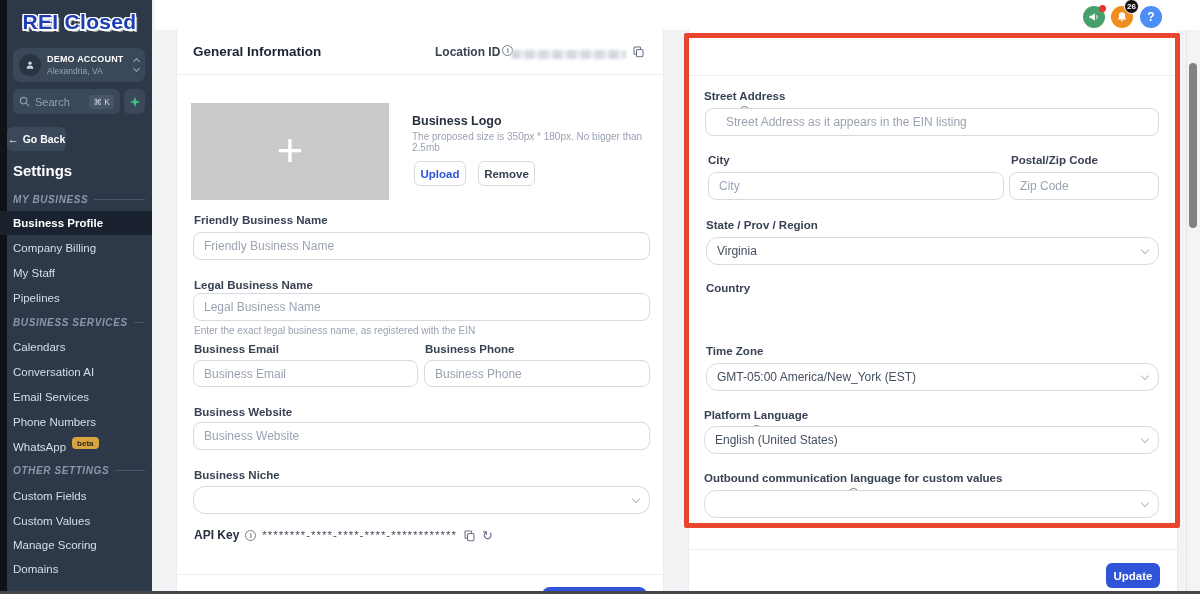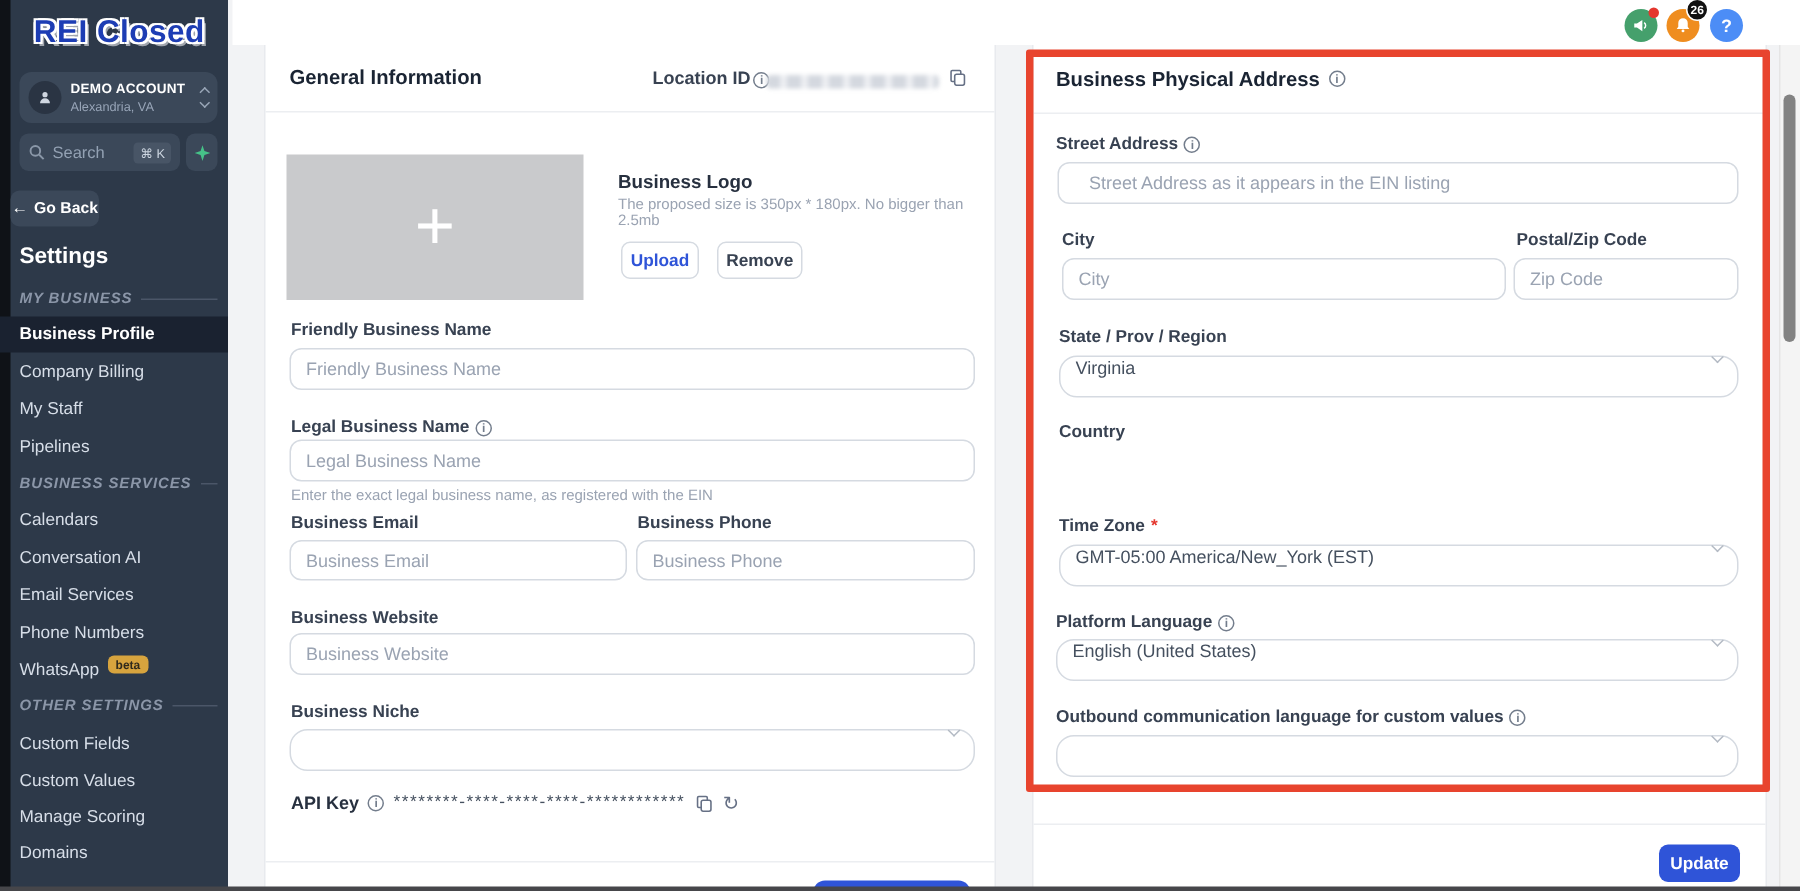--- a/index.html
+++ b/index.html
@@ -48,26 +48,26 @@
   .dot-red { position:absolute; width:7px; height:7px; border-radius:50%; background:#e4372e; right:-1px; top:-1px; }
   .count-badge { position:absolute; width:15px; height:15px; border-radius:50%; background:#111; color:#fff; font-size:8px; font-weight:700;
                  display:flex; align-items:center; justify-content:center; right:-6px; top:-7px; border:1.5px solid #fff; }
 
   
   .card { position:absolute; top:30px; background:#fff; border:1px solid #e8eaee; border-top:none; }
   #card-left  { left:176px; width:488px; height:564px; }
   #card-right { left:688px; width:490px; height:564px; }
   .card-title { font-size:13.5px; font-weight:700; color:#1a2433; }
   .divider { position:absolute; left:0; width:100%; height:1px; background:#eceef1; }
-  .lbl { position:absolute; font-size:11.5px; font-weight:600; color:#384252; display:flex; align-items:center; gap:4px; }
+  .lbl { position:absolute; font-size:11.5px; font-weight:600; color:#384252; display:flex; align-items:center; gap:4px;flex-direction:column; }
   .hint { position:absolute; font-size:10px; color:#9aa3b2; }
   .inp { position:absolute; border:1px solid #d5dae1; border-radius:8px; background:#fff; font-size:12px; color:#101828;
          padding:0 10px; font-family:"Liberation Sans",sans-serif; outline:none; }
   .inp::placeholder { color:#9aa3b2; }
-  .select { position:absolute; border:1px solid #d5dae1; border-radius:12px; background:#fff; display:flex; 
+  .select { position:absolute; border:1px solid #d5dae1; border-radius:12px; background:#fff; display:flex; align-items:center;
             padding:0 10px; cursor:pointer; }
   .select .val { font-size:12px; color:#45505f; flex:1; white-space:nowrap; overflow:hidden; }
   .sel-chev { width:6px; height:6px; border-right:1.5px solid #b3bac4; border-bottom:1.5px solid #b3bac4; transform:rotate(45deg); margin-top:-3px; }
   .info { display:inline-block; width:11px; height:11px; border:1px solid #737d8c; border-radius:50%; font-size:8px; line-height:10px;
           text-align:center; color:#737d8c; font-weight:600; flex:none; }
   .info::before { content:"i"; }
   .req { color:#e4372e; font-weight:700; }
   .btn { position:absolute; border:1px solid #d5dae1; background:#fff; border-radius:6px; font-size:11.5px; font-weight:600;
          display:flex; align-items:center; justify-content:center; cursor:pointer; font-family:"Liberation Sans",sans-serif; }
   .logo-box { position:absolute; background:#c9cacc; display:flex; align-items:center; justify-content:center; cursor:pointer; }
@@ -206,21 +206,21 @@
   </div>
   <div class="tb-ic tb-blue" style="left:985px">
     <span class="tb-q">?</span>
   </div>
 
 </div>
 
 <div id="card-left" class="card">
   <div class="abs card-title" style="left:16px; top:14px">General Information</div>
 
-  <div class="abs" style="left:258px; top:15px; display:flex; align-items:flex-end; gap:2px">
+  <div class="abs" style="left:258px; top:15px; display:flex; align-items:flex-start; gap:2px">
     <span style="font-size:12px; font-weight:600; color:#384252">Location ID</span>
     <span class="info"></span>
   </div>
   <div class="redact" style="left:334px; top:20px; width:115px"></div>
   <button class="icon-btn abs" style="left:455px; top:15px">
     <svg width="13" height="13" viewBox="0 0 16 16" fill="none" stroke="#667085" stroke-width="1.3">
         <rect x="5.5" y="5.5" width="8" height="9" rx="1.5"></rect>
         <path d="M10.5 5.5 V3.5 a1 1 0 0 0 -1 -1 H3.5 a1 1 0 0 0 -1 1 v7 a1 1 0 0 0 1 1 h2"></path>
       </svg>
   </button>
@@ -272,24 +272,20 @@
     <button class="icon-btn refresh-g">
         <span>↻</span>
       </button>
   </div>
 
   <div class="divider" style="top:544px"></div>
   <div class="btn-primary" style="left:365px; top:557px; width:105px; height:8px; border-radius:8px 8px 0 0"></div>
 </div>
 
 <div id="card-right" class="card">
-  <div class="abs" style="left:15px; top:15px; display:flex; align-items:center; gap:6px">
-    <span class="card-title">Business Physical Address</span>
-    <span class="info"></span>
-  </div>
   <div class="divider" style="top:45px"></div>
 
   <div class="lbl" style="left:15px; top:60px">
     <span>Street Address</span>
       <span class="info"></span>
     </div>
   <input class="inp" style="left: 16px; top: 78px; width: 454px; height: 28px; padding-left: 20px;" placeholder="Street Address as it appears in the EIN listing">
 
   <div class="lbl" style="left:19px; top:124px">City</div>
   <input class="inp" style="left: 19px; top: 142px; width: 296px; height: 28px;" placeholder="City">

